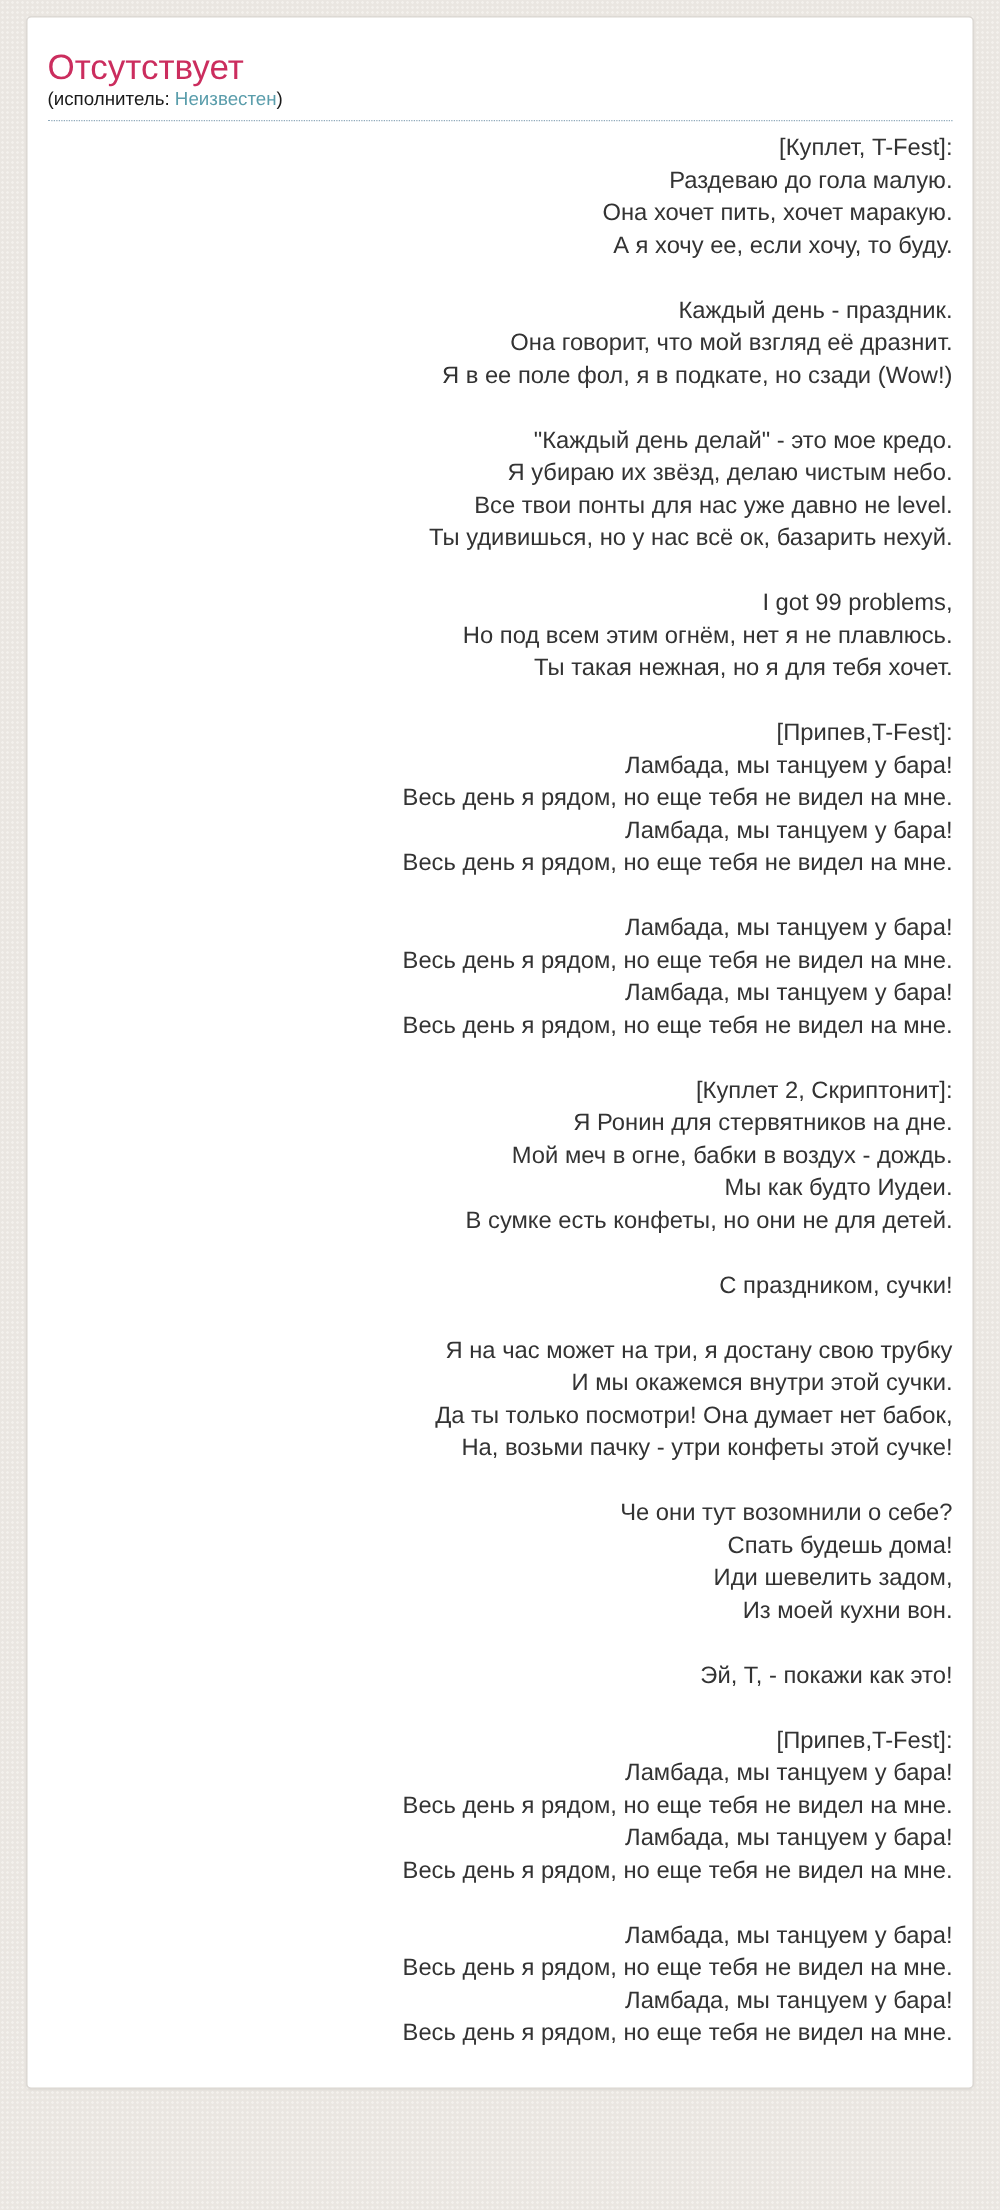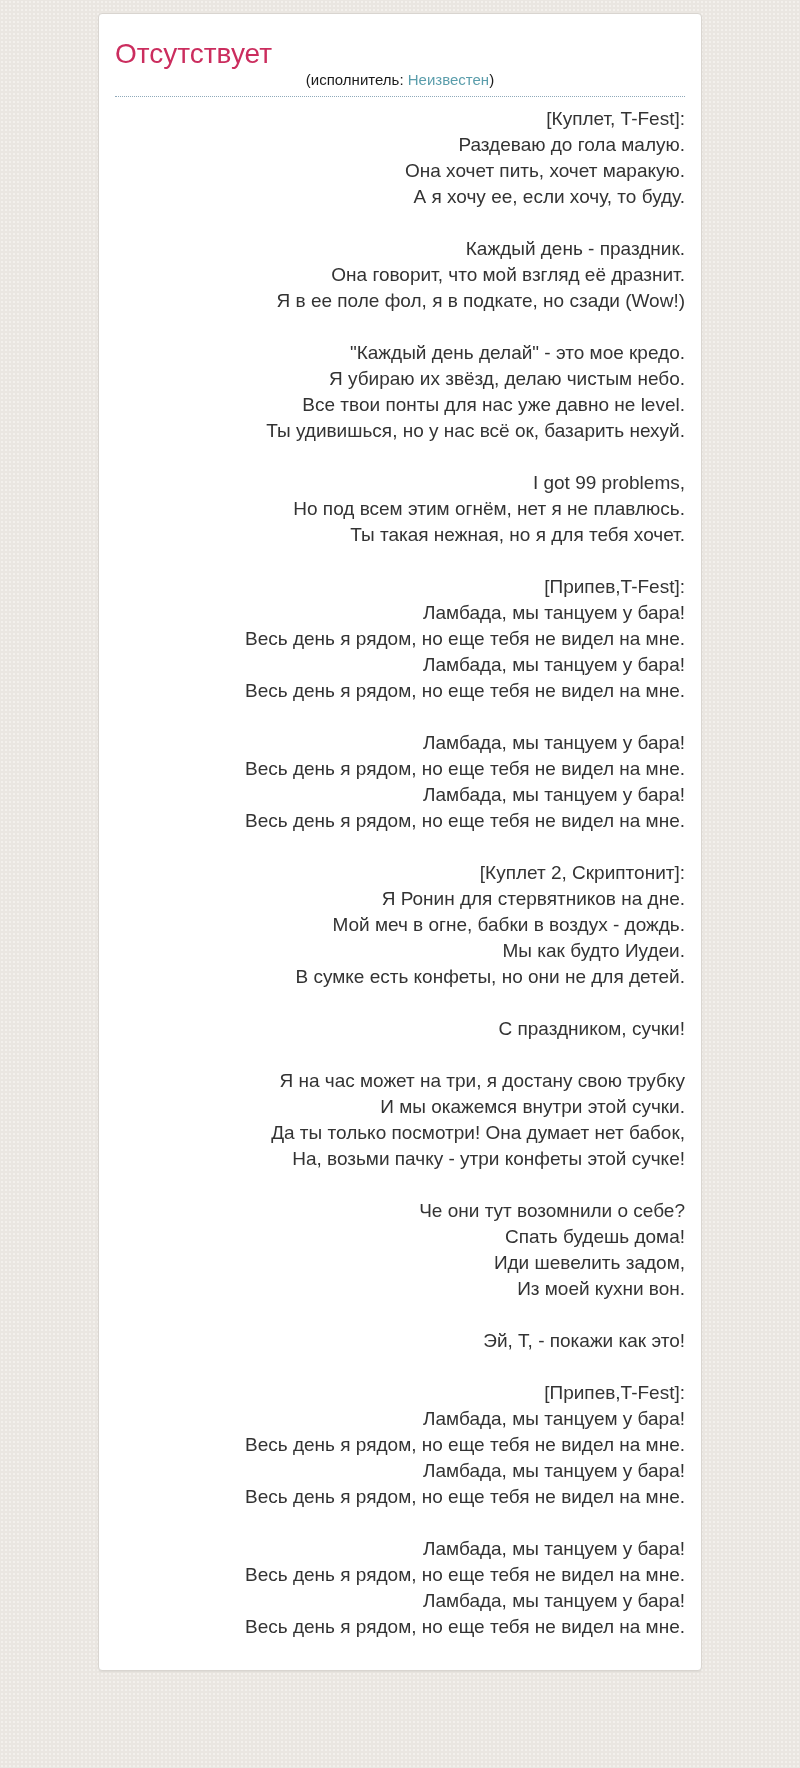--- a/index.html
+++ b/index.html
@@ -16,21 +16,21 @@
   body{
     width:800px;
     height:1768px;
     font-family:"Liberation Sans", sans-serif;
     background-color:var(--c-page-bg);
     background-image:radial-gradient(#f3f0ec 1px, transparent 1.2px);
     background-size:4px 4px;
     overflow:hidden;
   }
   .card{
-    width:604px;
+    width:758px;
     margin:13px auto 0 auto;
     background:var(--c-card-bg);
     border:1px solid var(--c-card-border);
     border-radius:4px;
     box-shadow:0 1px 2px rgba(0,0,0,0.06);
     padding:26px 16px 30px 16px;
   }
   .song-title{
     margin:0;
     font-size:28px;
@@ -38,21 +38,20 @@
     font-weight:normal;
     color:var(--c-title);
   }
   .subtitle{
     margin-top:3px;
     font-size:15px;
     line-height:18px;
     color:#1a1a1a;
     padding-bottom:7px;
     border-bottom:1px dotted var(--c-divider);
-    text-align:center;
   }
   .artist-link{
     color:var(--c-link);
     text-decoration:none;
     cursor:pointer;
   }
   .lyrics{
     margin-top:9px;
     font-size:19px;
     line-height:26px;

